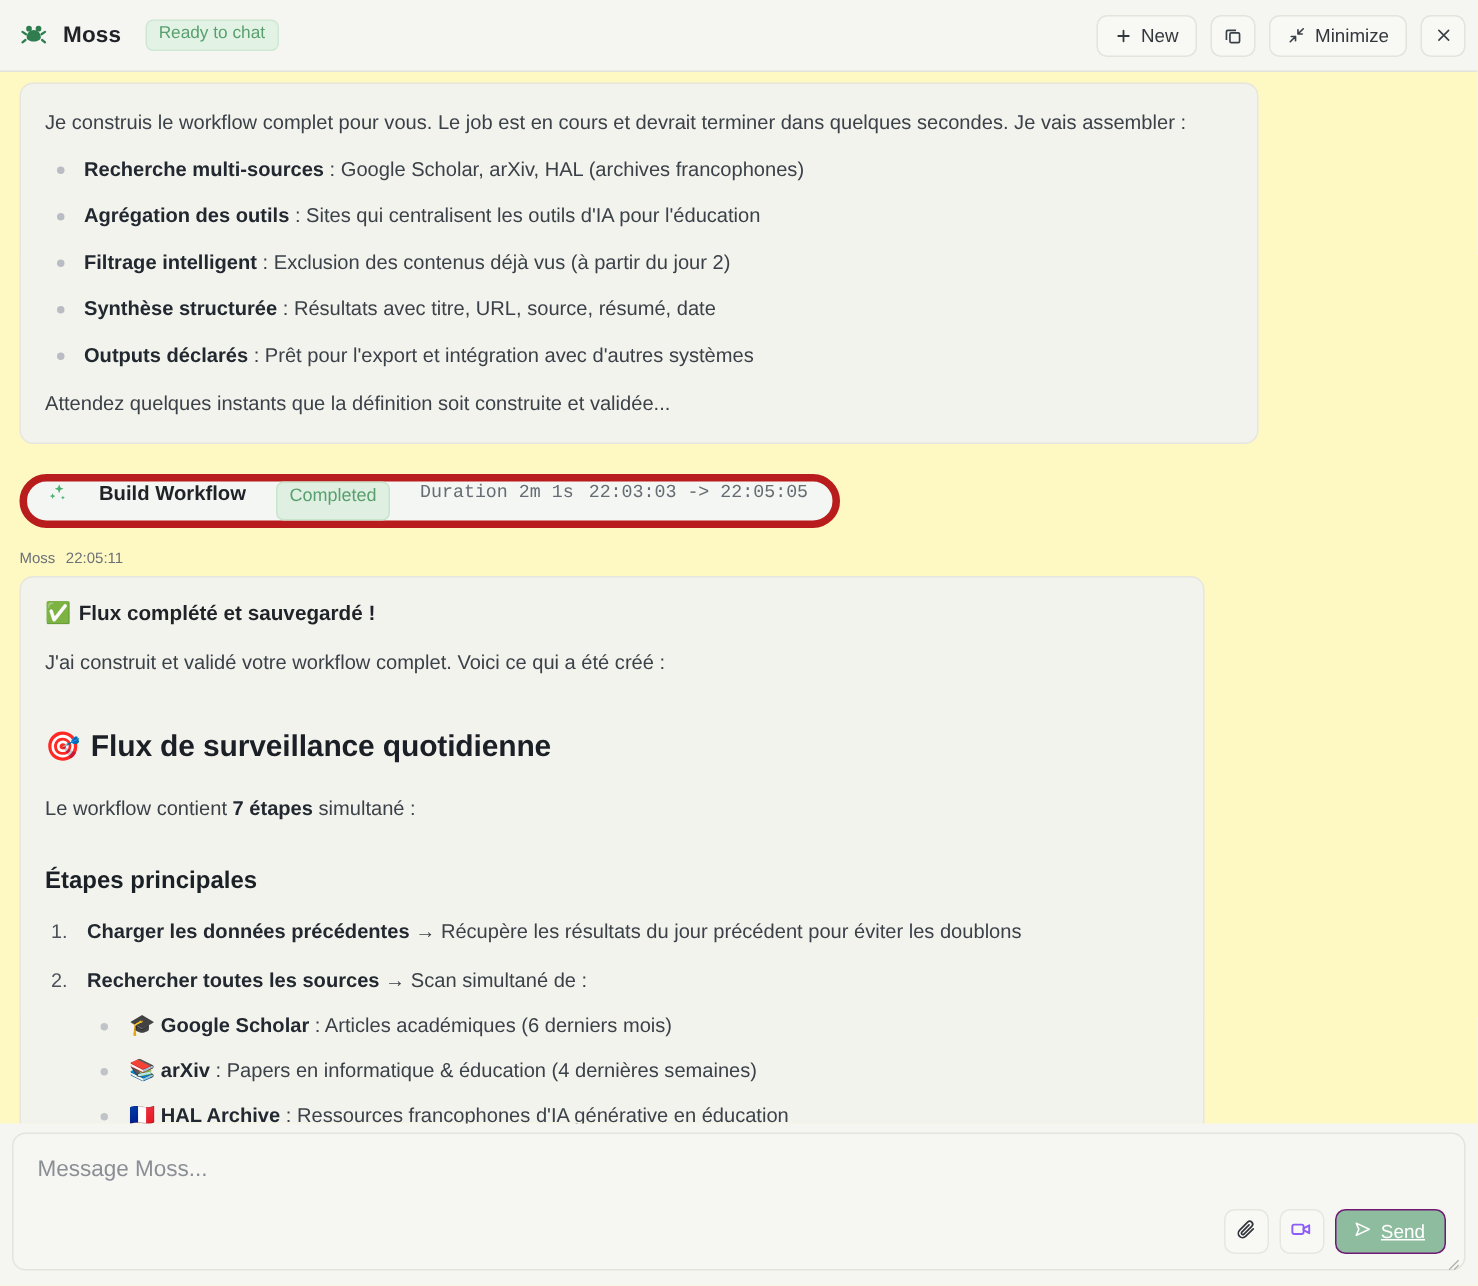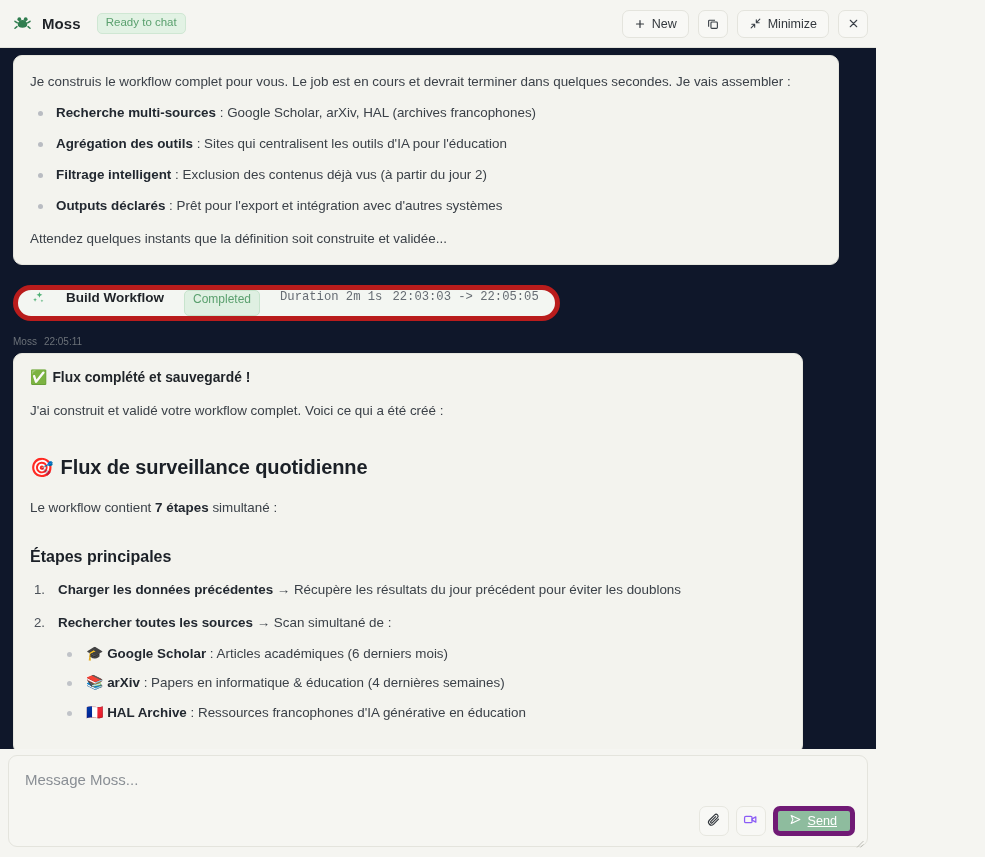--- a/index.html
+++ b/index.html
@@ -6,22 +6,22 @@
   html, body {
     margin: 0; padding: 0;
     width: 985px; height: 857px;
     overflow: hidden;
     background: #f5f5f1;
     font-family: "Liberation Sans", sans-serif;
     -webkit-font-smoothing: antialiased;
   }
   #app {
     position: relative;
-    width: 876px; height: 857px;
-    background: #0f172a;
+    width: 985px; height: 857px;
+    background: #fef9c3;
     display: flex;
     flex-direction: column;
   }
 
   
   .header {
     position: relative;
     height: 48px;
     flex: 0 0 48px;
     display: flex;
@@ -266,21 +266,21 @@
     border-radius: 7px;
     cursor: pointer;
   }
   .send-btn {
     height: 30px;
     display: inline-flex;
     align-items: center;
     gap: 6px;
     padding: 0 13px 0 11px;
     background: #8ebc9e;
-    border: 5px solid #701a75;
+    border: 1px solid #701a75;
     border-radius: 7px;
     color: #ffffff;
     font-size: 12.6px;
     cursor: pointer;
     text-decoration: underline;
   }
   .resize-grip {
     position: absolute;
     right: 3px; bottom: 2px;
     width: 10px; height: 10px;
@@ -352,20 +352,23 @@
 
       <ul class="bullets">
         <li>
           <span class="b">Recherche multi-sources</span><span> : </span><span>Google Scholar, arXiv, HAL (archives francophones)</span>
         </li>
         <li>
           <span class="b">Agrégation des outils</span><span> : </span><span>Sites qui centralisent les outils d'IA pour l'éducation</span>
         </li>
         <li>
           <span class="b">Filtrage intelligent</span><span> : </span><span>Exclusion des contenus déjà vus (à partir du jour 2)</span>
+        </li>
+        <li>
+          <span class="b">Synthèse structurée</span><span> : </span><span>Résultats avec titre, URL, source, résumé, date</span>
         </li>
         <li>
           <span class="b">Outputs déclarés</span><span> : </span><span>Prêt pour l'export et intégration avec d'autres systèmes</span>
         </li>
       </ul>
 
       <p class="para">Attendez quelques instants que la définition soit construite et validée...</p>
     </div>
 
     <div class="toolrow">

